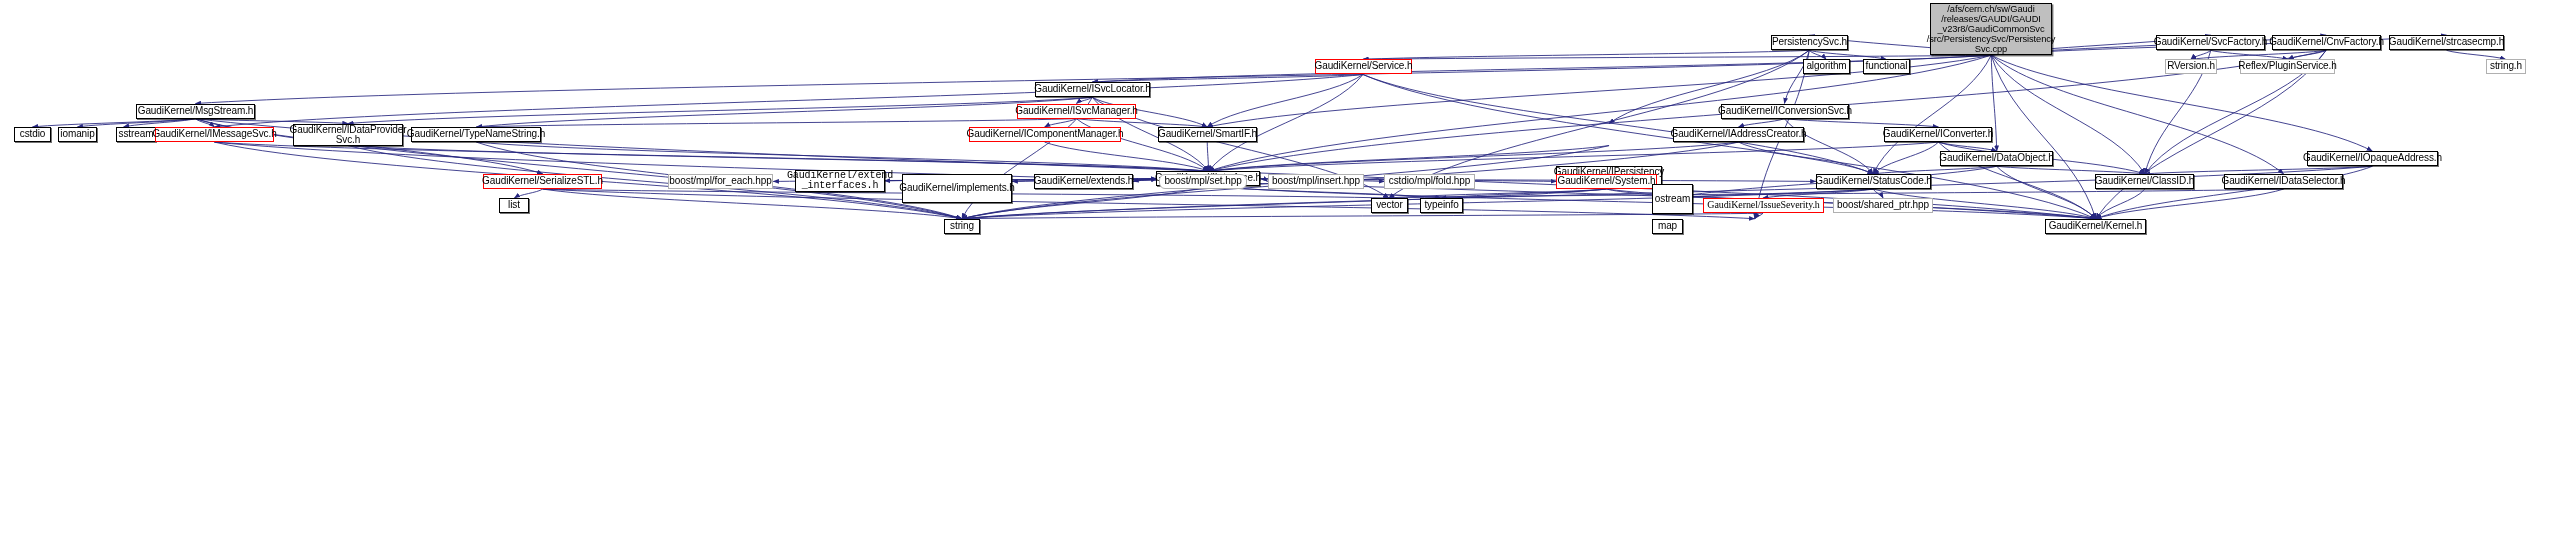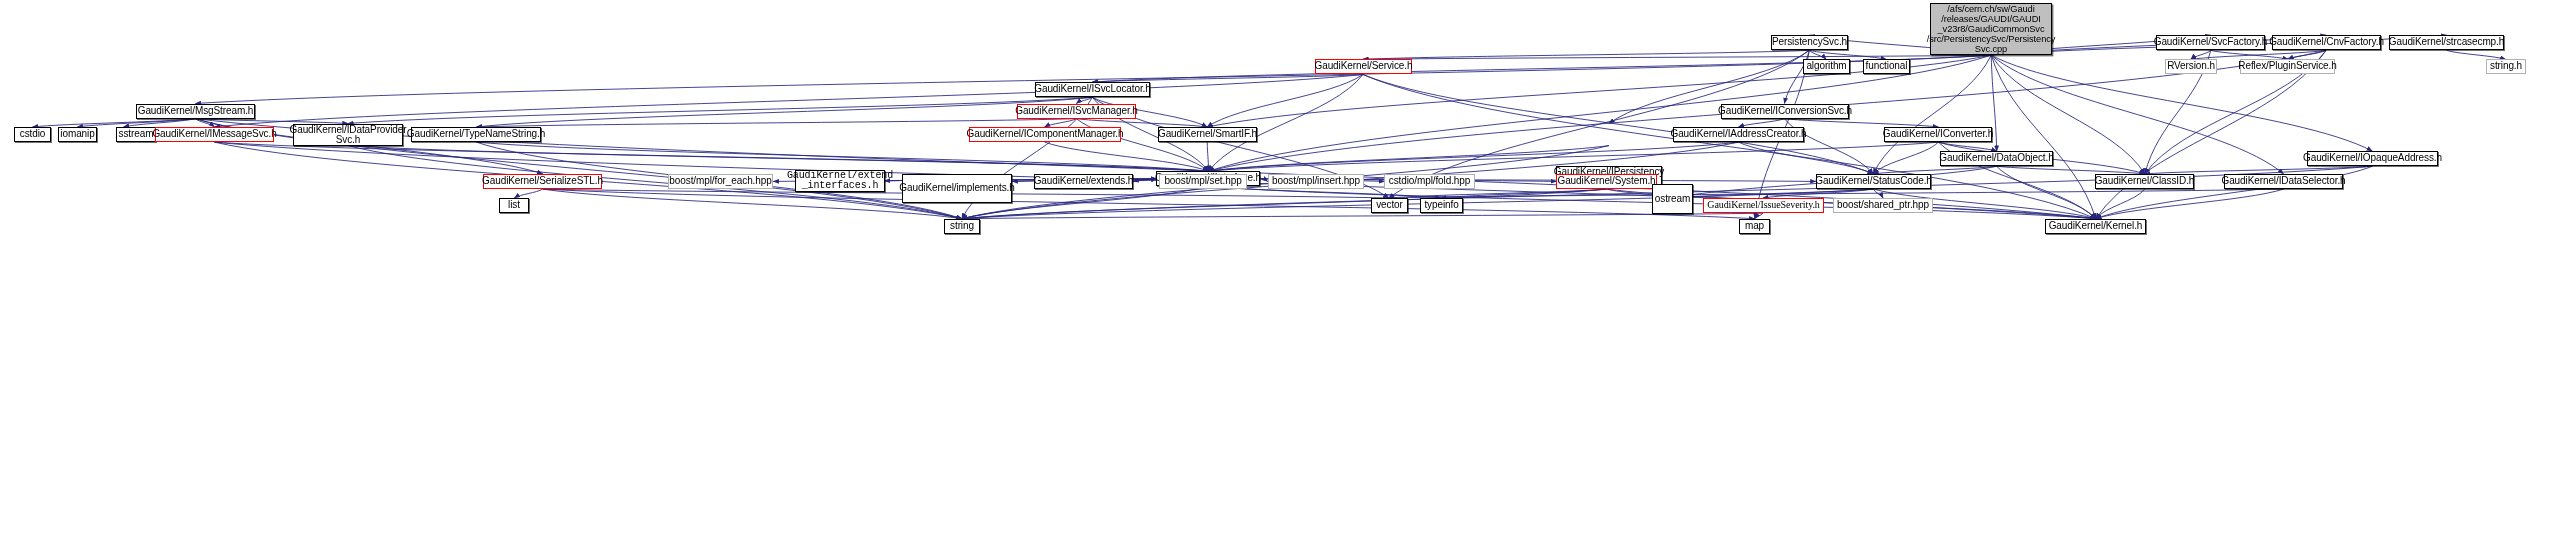--- a/index.html
+++ b/index.html
@@ -206,31 +206,31 @@
       <div class="node" style="left: 1884px; top: 127px; width: 108px; height: 15px;">GaudiKernel/IConverter.h</div>
       <div class="node" style="left: 1940px; top: 151px; width: 113px; height: 15px;">GaudiKernel/DataObject.h</div>
       <div class="node" style="left: 2307px; top: 151px; width: 131px; height: 15px;">GaudiKernel/IOpaqueAddress.h</div>
       <div class="node" style="left: 1156px; top: 171px; width: 104px; height: 15px;">GaudiKernel/IInterface.h</div>
       <div class="node red" style="left: 483px; top: 174px; width: 119px; height: 15px;">GaudiKernel/SerializeSTL.h</div>
       <div class="node grey" style="left: 668px; top: 174px; width: 105px; height: 15px;">boost/mpl/for_each.hpp</div>
       <div class="node" style="left: 795px; top: 170px; width: 90px; height: 22px; font-family: Liberation Mono, monospace;">GaudiKernel/extend
 _interfaces.h</div>
       <div class="node" style="left: 902px; top: 174px; width: 110px; height: 29px;">GaudiKernel/implements.h</div>
       <div class="node" style="left: 1034px; top: 174px; width: 99px; height: 15px;">GaudiKernel/extends.h</div>
-      <div class="node grey" style="left: 1159px; top: 174px; width: 88px; height: 15px;">boost/mpl/set.hpp</div>
+      <div class="node grey" style="left: 1159px; top: 174px; width: 88px; height: 15px; border-radius: 6px;">boost/mpl/set.hpp</div>
       <div class="node grey" style="left: 1268px; top: 174px; width: 96px; height: 15px;">boost/mpl/insert.hpp</div>
       <div class="node grey" style="left: 1384px; top: 174px; width: 91px; height: 15px;">cstdio/mpl/fold.hpp</div>
       <div class="node red" style="left: 1556px; top: 174px; width: 101px; height: 15px;">GaudiKernel/System.h</div>
       <div class="node" style="left: 1816px; top: 174px; width: 115px; height: 15px;">GaudiKernel/StatusCode.h</div>
       <div class="node" style="left: 2095px; top: 174px; width: 99px; height: 15px;">GaudiKernel/ClassID.h</div>
       <div class="node" style="left: 2224px; top: 174px; width: 119px; height: 15px;">GaudiKernel/IDataSelector.h</div>
       <div class="node" style="left: 499px; top: 198px; width: 30px; height: 15px;">list</div>
       <div class="node" style="left: 1371px; top: 198px; width: 37px; height: 15px;">vector</div>
       <div class="node" style="left: 1420px; top: 198px; width: 43px; height: 15px;">typeinfo</div>
       <div class="node" style="left: 1652px; top: 184px; width: 41px; height: 30px;">ostream</div>
       <div class="node red" style="left: 1703px; top: 198px; width: 121px; height: 15px; font-family: Liberation Serif, serif;">GaudiKernel/IssueSeverity.h</div>
       <div class="node grey" style="left: 1833px; top: 198px; width: 100px; height: 15px;">boost/shared_ptr.hpp</div>
       <div class="node" style="left: 944px; top: 219px; width: 36px; height: 15px;">string</div>
-      <div class="node" style="left: 1739px; top: 219px; width: 31px; height: 15px;">map</div>
+      <div class="node" style="left: 1652px; top: 219px; width: 31px; height: 15px;">map</div>
       <div class="node" style="left: 2045px; top: 219px; width: 101px; height: 15px;">GaudiKernel/Kernel.h</div>
     </div>
 </div>
 
 
 </body></html>

